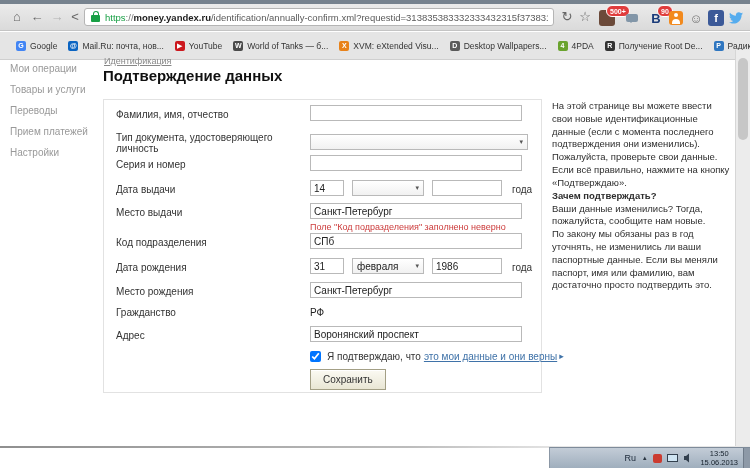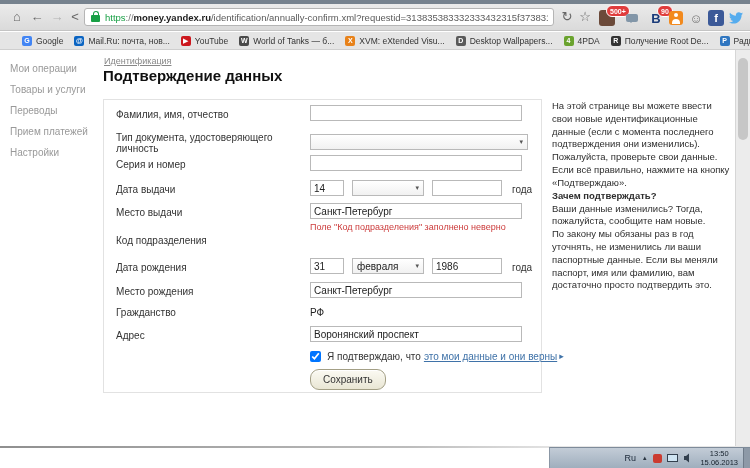--- a/index.html
+++ b/index.html
@@ -24,21 +24,21 @@
   .ext-dark{background:#6b4a3a;color:#fff}
   .chat-glyph{width:12px;height:8px;background:#8296a8;border-radius:2px;position:relative}
   .chat-glyph::after{content:"";position:absolute;bottom:-4px;left:2px;border:3px solid transparent;border-top-color:#8296a8}
   .b-letter{color:#1b3c7a;font-size:13px}
   .ok-ic{width:14px;height:14px;background:#f28a1e;border-radius:3px;position:relative}
   .ok-ic::before{content:"";position:absolute;top:2px;left:5px;width:4px;height:4px;border-radius:50%;background:#fff}
   .ok-ic::after{content:"";position:absolute;top:7.5px;left:3px;width:8px;height:5px;border-radius:4px 4px 0 0;background:#fff}
   .smiley{color:#6f6f6f;font-size:13px}
   .fb{background:#3b5998;color:#fff;font-size:11px}
 
-  #bookmarks{left:0;top:32px;width:750px;height:18px;background:#e5e5e5;border-bottom:1px solid #cfcfcf;display:flex;align-items:center;padding:0 22px;gap:11px;font-size:8.5px;color:#333;white-space:nowrap;overflow:hidden}
+  #bookmarks{left:0;top:32px;width:750px;height:28px;background:#e5e5e5;border-bottom:1px solid #cfcfcf;display:flex;align-items:center;padding:0 16px;gap:11px;font-size:8.5px;color:#333;white-space:nowrap;overflow:hidden}
   .bm{display:flex;align-items:center;gap:4px;cursor:pointer;flex:none}
   .fav{width:10px;height:10px;border-radius:2px;color:#fff;font-size:7px;font-weight:bold;display:flex;align-items:center;justify-content:center;flex:none}
   .fav-google{background:#4285f4}.fav-mailru{background:#0a64c2}.fav-youtube{background:#cc181e}
   .fav-wot{background:#4a4a4a}.fav-xvm{background:#e8821a}.fav-wall{background:#5a5a5a}
   .fav-4pda{background:#6aa32e}.fav-root{background:#333}.fav-radikal{background:#2f76c0}
 
   
   #sidebar{left:10px;top:64px;width:90px}
   .side-item{font-size:10px;color:#999;margin-bottom:11px;cursor:pointer;line-height:10px}
   #breadcrumb{left:104px;top:56px;font-size:9px;color:#888;text-decoration:underline;cursor:pointer}
@@ -53,21 +53,21 @@
   .sel218{width:218px}.sel72{width:72px}
   .sel-arrow{font-size:7px;color:#555;margin-left:4px}
   .gap{margin-right:8px}
   .suffix{font-size:10px;color:#333;padding-top:2px;margin-left:2px}
   #field-error{left:310px;top:222px;font-size:9px;color:#cc3b3b}
   .static-val{font-size:10px;color:#222;padding-top:1px}
   #confirm-row{left:310px;top:351px;display:flex;align-items:flex-start;font-size:10px;color:#333}
   #confirm-row input{width:11px;height:11px;margin-right:6px}
   .blue-link{color:#3f72a8;text-decoration:underline;cursor:pointer;margin-left:3px}
   .link-arrow{color:#3f72a8;margin-left:2px;font-size:9px}
-  #save-btn{left:310px;top:369px;padding:4px 12px;font-size:10px;color:#333;font-family:inherit;background:linear-gradient(#fbfaf3,#e9e6d4);border:1px solid #a39f85;border-radius:9px;box-shadow:inset 0 1px 0 #fff;cursor:pointer}
+  #save-btn{left:310px;top:369px;padding:4px 12px;font-size:10px;color:#333;font-family:inherit;background:linear-gradient(#fbfaf3,#e9e6d4);border:1px solid #a39f85;border-radius:0;box-shadow:inset 0 1px 0 #fff;cursor:pointer}
 
   #help{left:552px;top:100px;width:181px;font-size:9.5px;line-height:1.35;color:#2e2e2e}
   #help .hp{margin:0}
   #help .hb{font-weight:bold}
 
   #scrollbar{left:735px;top:50px;width:15px;height:397px;background:#ececec;border-left:1px solid #d6d6d6}
   #scroll-thumb{position:absolute;left:2px;top:8px;width:10px;height:82px;background:#c7c7c7;border-radius:6px;cursor:pointer}
 
   
   #bottom-line{left:0;top:446px;width:750px;height:2px;background:linear-gradient(to right,#8f8f8f,#bdbdbd 55%,#e6e6e6 75%)}
@@ -210,20 +210,21 @@
 
 <div class="form-row" style="top:203px">
   <span class="flabel">Место выдачи</span>
   <input class="txt w212" type="text" value="Санкт-Петербург" style="">
 </div>
 
 <div class="abs" id="field-error">Поле "Код подразделения" заполнено неверно</div>
 
 <div class="form-row" style="top:233px">
   <span class="flabel">Код подразделения</span>
+  <input class="txt w212" type="text" value="СПб" style="">
 </div>
 
 <div class="form-row" style="top:258px">
   <span class="flabel">Дата рождения</span>
   <input class="txt w34 gap" type="text" value="31" style="">
   <span class="select sel72 gap">
     <span>февраля</span>
     <span class="sel-arrow">▾</span>
   </span>
   <input class="txt w70 gap" type="text" value="1986" style="">

